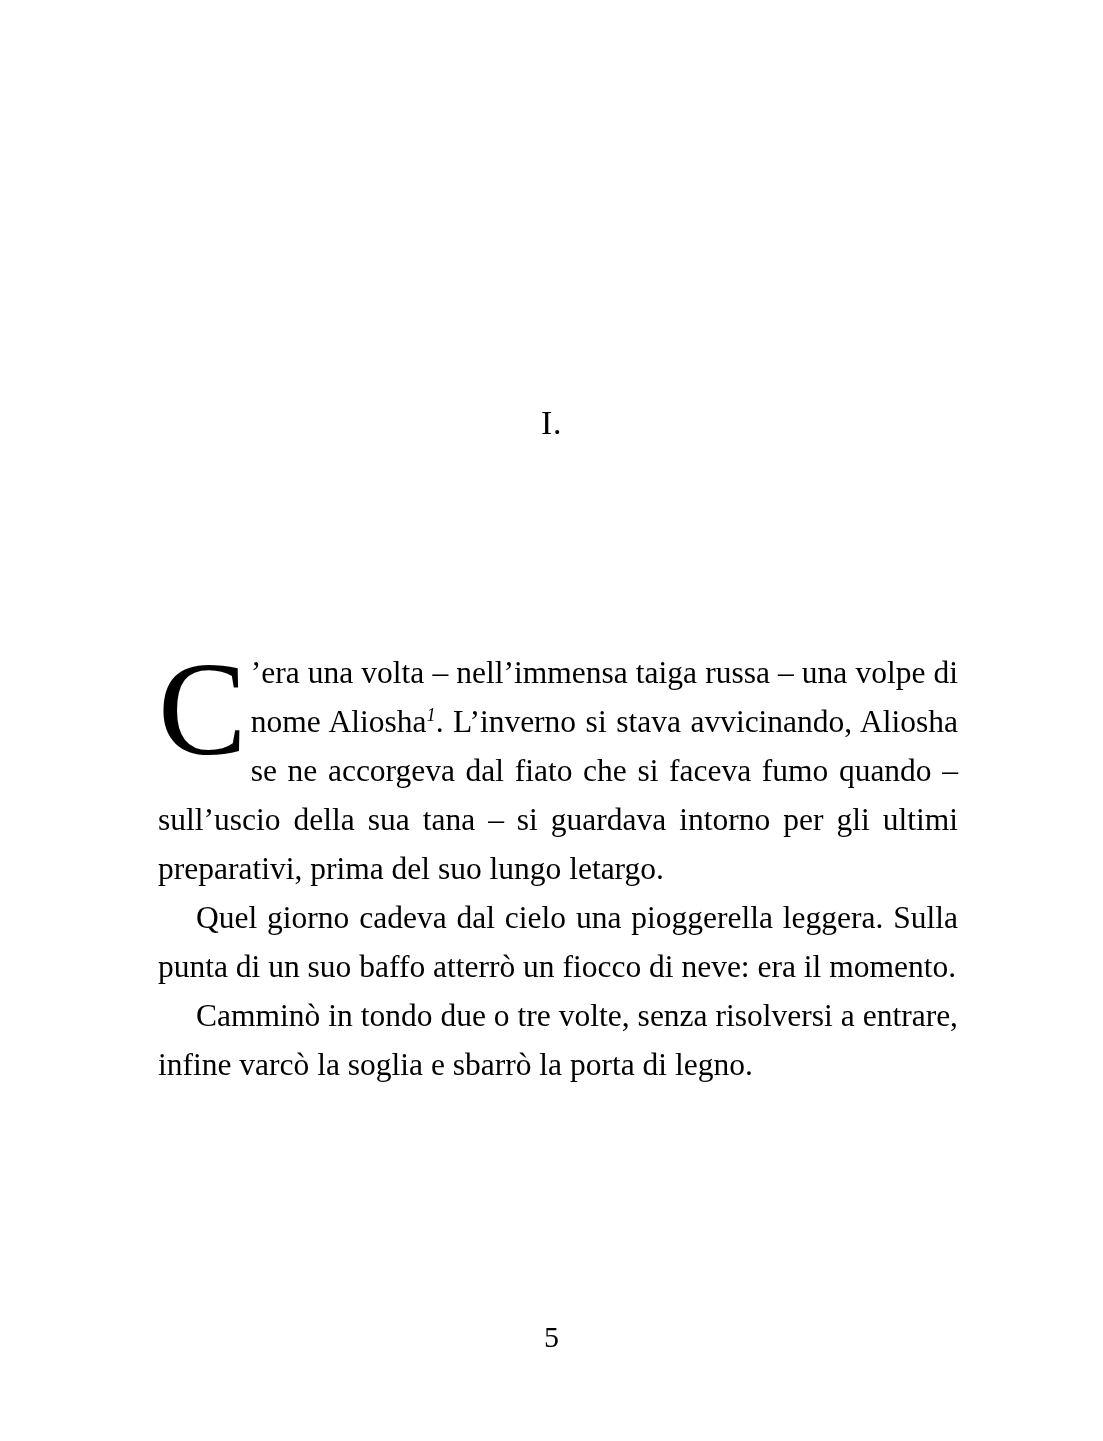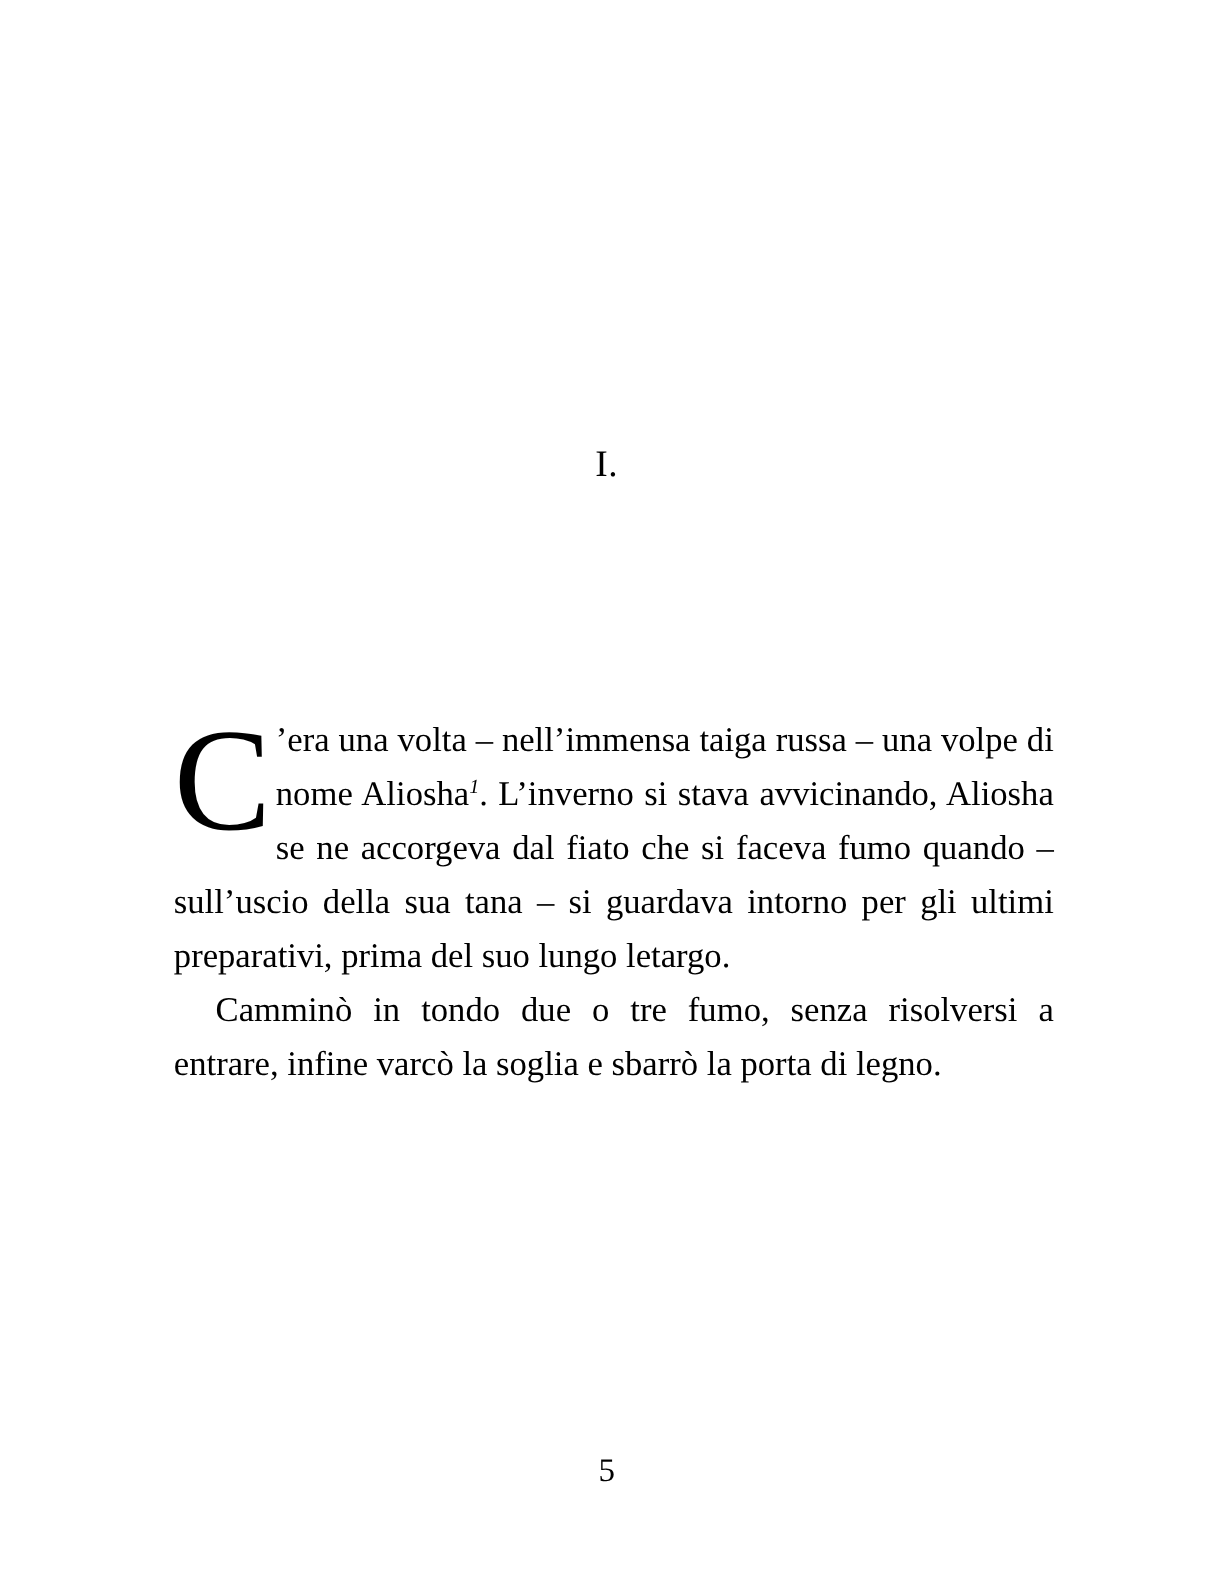--- a/index.html
+++ b/index.html
@@ -97,20 +97,21 @@
 <body>
 
 <div class="page">
 
   <div class="chapter-number">I.</div>
 
   <div class="textblock">
 
     <p class="para para-first"><span class="dropcap">C</span><span>’era una volta – nell’immensa taiga russa – una volpe di nome </span><span class="italic">Aliosha</span><sup class="footref">1</sup><span>. L’inverno si stava avvicinando, Aliosha se ne accorgeva dal fiato che si faceva fumo quando – sull’uscio della sua tana – si guardava intorno per gli ultimi preparativi, prima del suo lungo letargo.</span></p>
 
+    <p class="para">Quel giorno cadeva dal cielo una pioggerella leggera. Sulla punta di un suo baffo atterrò un fiocco di neve: era il momento.</p>
 
-    <p class="para">Camminò in tondo due o tre fumo, senza risolversi a entrare, infine varcò la soglia e sbarrò la porta di legno.</p>
+    <p class="para">Camminò in tondo due o tre volte, senza risolversi a entrare, infine varcò la soglia e sbarrò la porta di legno.</p>
 
   </div>
 
   <div class="folio">5</div>
 
 </div>
 
 </body></html>

